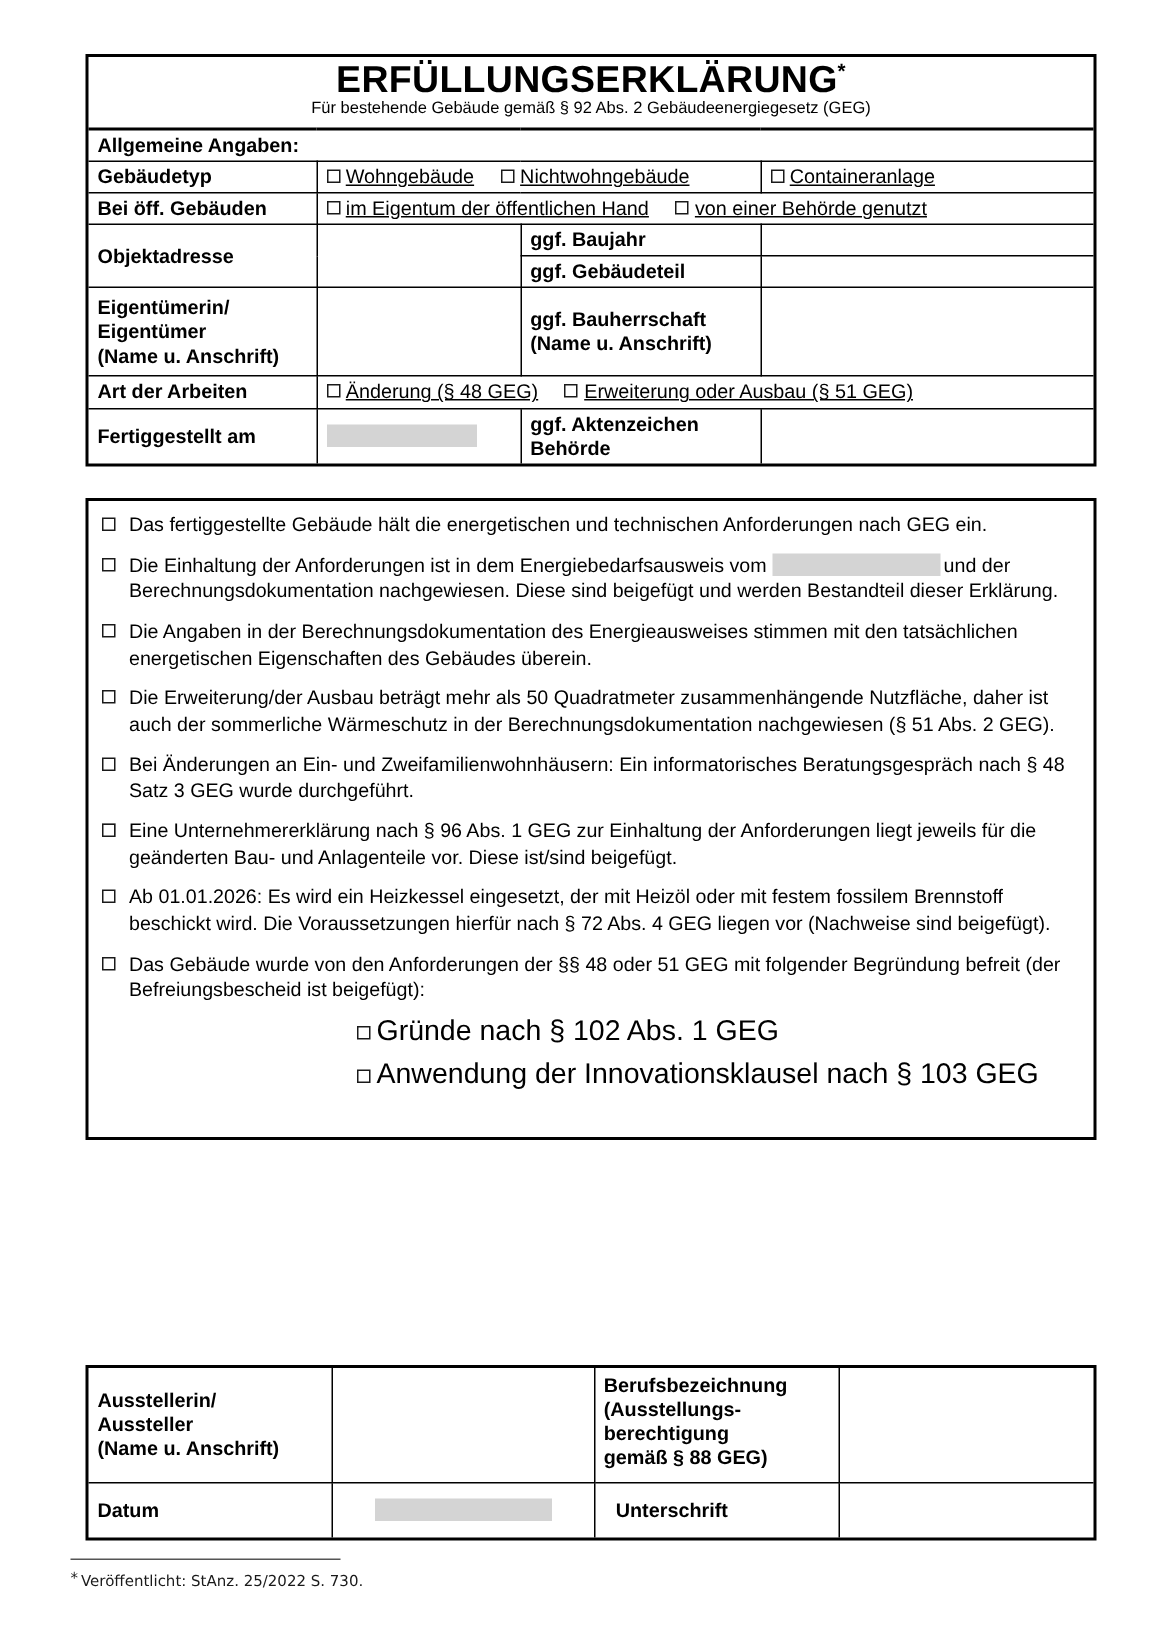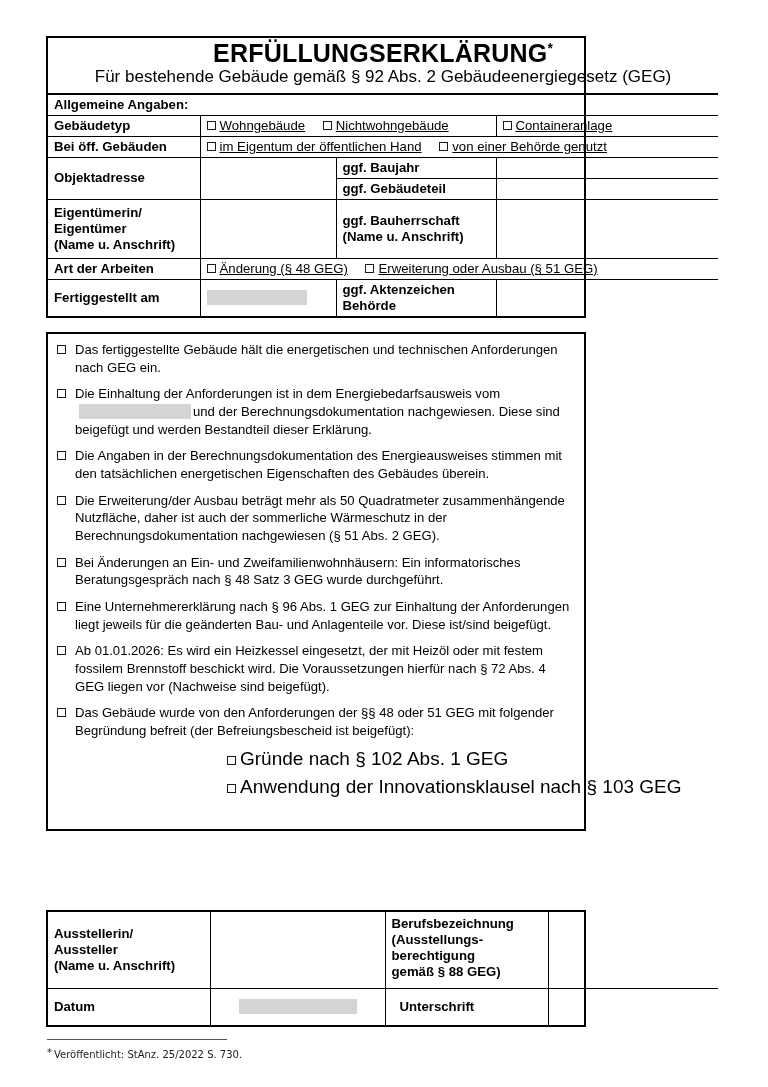--- a/index.html
+++ b/index.html
@@ -19,22 +19,22 @@
   .page {
     position: absolute;
     left: 0; top: 0;
     width: 768px;
     height: 1087px;
   }
 
   
   .framed {
     position: absolute;
-    left: 46px;
-    width: 540px;
+    left: 57px;
+    width: 674px;
     box-sizing: border-box;
     border: 2px solid #000;
     background: #fff;
   }
 
   table.grid {
     width: 100%;
     border-collapse: collapse;
     table-layout: fixed;
   }
@@ -65,21 +65,21 @@
     letter-spacing: 0.2px;
     line-height: 1.05;
     white-space: nowrap;
   }
   .doc-title sup {
     font-size: 0.55em;
     vertical-align: super;
     font-weight: bold;
   }
   .doc-sub {
-    font-size: 17px;
+    font-size: 11px;
     line-height: 1.25;
     padding-bottom: 3px;
   }
 
   
   .cb {
     display: inline-block;
     width: 9px;
     height: 9px;
     border: 1.2px solid #1a1a1a;

